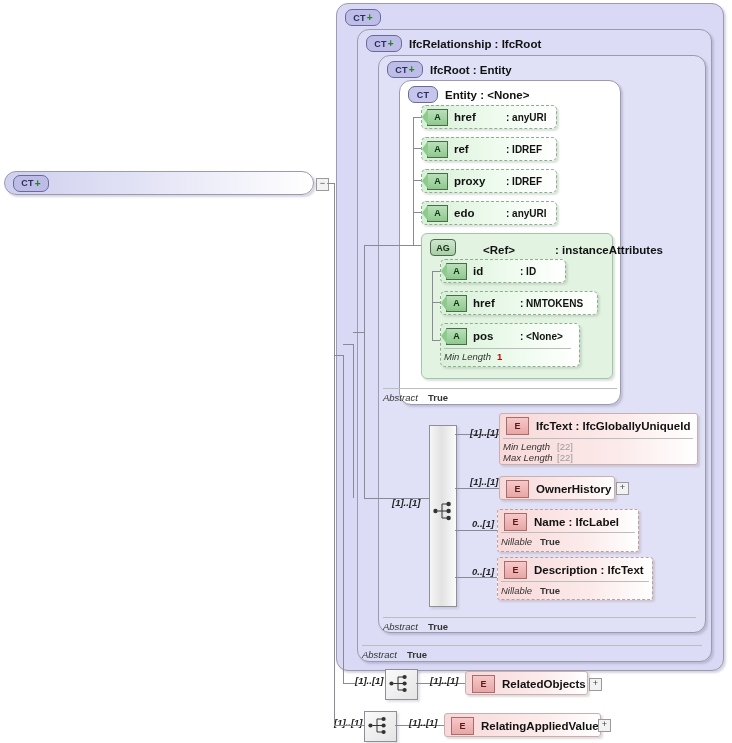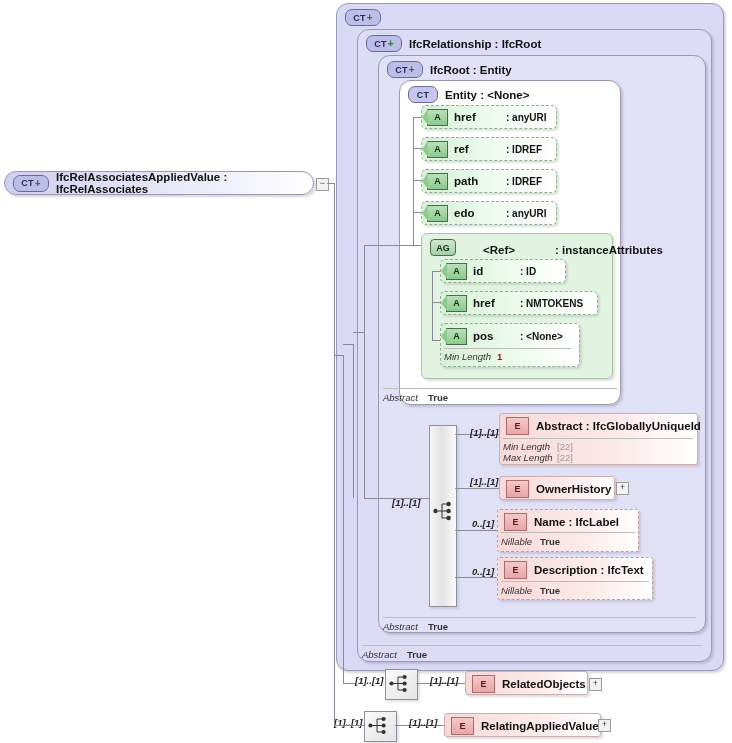--- a/index.html
+++ b/index.html
@@ -232,21 +232,21 @@
     <span class="attr-name" style="width:52px">href</span>
     <span class="attr-type">: anyURI</span>
   </div>
   <div class="abs attr-box" style="left:421px;top:137px;width:136px;height:24px;">
     <span class="attr-badge">A</span>
     <span class="attr-name" style="width:52px">ref</span>
     <span class="attr-type">: IDREF</span>
   </div>
   <div class="abs attr-box" style="left:421px;top:169px;width:136px;height:24px;">
     <span class="attr-badge">A</span>
-    <span class="attr-name" style="width:52px">path</span>
+    <span class="attr-name" style="width:52px">proxy</span>
     <span class="attr-type">: IDREF</span>
   </div>
   <div class="abs attr-box" style="left:421px;top:201px;width:136px;height:24px;">
     <span class="attr-badge">A</span>
     <span class="attr-name" style="width:52px">edo</span>
     <span class="attr-type">: anyURI</span>
   </div>
 
   <div class="abs grp-box" style="left:421px;top:233px;width:192px;height:146px;">
     <div class="grp-head">
@@ -308,21 +308,21 @@
   <div class="hline" style="left:455px;top:577px;width:42px;"></div>
 
   <div class="card" style="left:470px;top:427px;">[1]..[1]</div>
   <div class="card" style="left:470px;top:476px;">[1]..[1]</div>
   <div class="card" style="left:472px;top:518px;">0..[1]</div>
   <div class="card" style="left:472px;top:566px;">0..[1]</div>
 
   <div class="abs el-box" style="left:499px;top:413px;width:199px;height:52px;">
     <div class="el-head">
       <span class="el-badge">E</span>
-      <span class="el-name">Abstract : IfcGloballyUniqueId</span>
+      <span class="el-name">IfcText : IfcGloballyUniqueId</span>
     </div>
   </div>
   <div class="facet-sep" style="left:503px;top:438px;width:190px;"></div>
   <div class="facet-lbl" style="left:503px;top:441px;">Min Length</div>
   <div class="facet-val grey" style="left:557px;top:441px;">[22]</div>
   <div class="facet-lbl" style="left:503px;top:452px;">Max Length</div>
   <div class="facet-val grey" style="left:557px;top:452px;">[22]</div>
 
   <div class="abs el-box" style="left:499px;top:476px;width:116px;height:24px;">
     <div class="el-head">
@@ -404,21 +404,20 @@
       <span class="el-name">RelatingAppliedValue</span>
     </div>
   </div>
   <div class="expander" style="left:598px;top:719px;">+</div>
 
   <div class="abs root-box" style="left:4px;top:171px;width:310px;height:24px;padding-left:8px;">
     <span class="ct-badge">
         <span>CT</span>
         <span class="plus-glyph">+</span>
       </span>
-    <span class="root-label">IfcRelAssociatesAppliedValue : IfcRelAssociates</span>
   </div>
   <div class="expander" style="left:316px;top:178px;">−</div>
 
   <div class="hline" style="left:327px;top:183px;width:8px;"></div>
   <div class="vline" style="left:334px;top:183px;height:542px;"></div>
   <div class="hline" style="left:334px;top:725px;width:31px;"></div>
   <div class="hline" style="left:334px;top:355px;width:9px;"></div>
 
   <div class="vline" style="left:343px;top:355px;height:328px;"></div>
   <div class="hline" style="left:343px;top:683px;width:12px;"></div>

